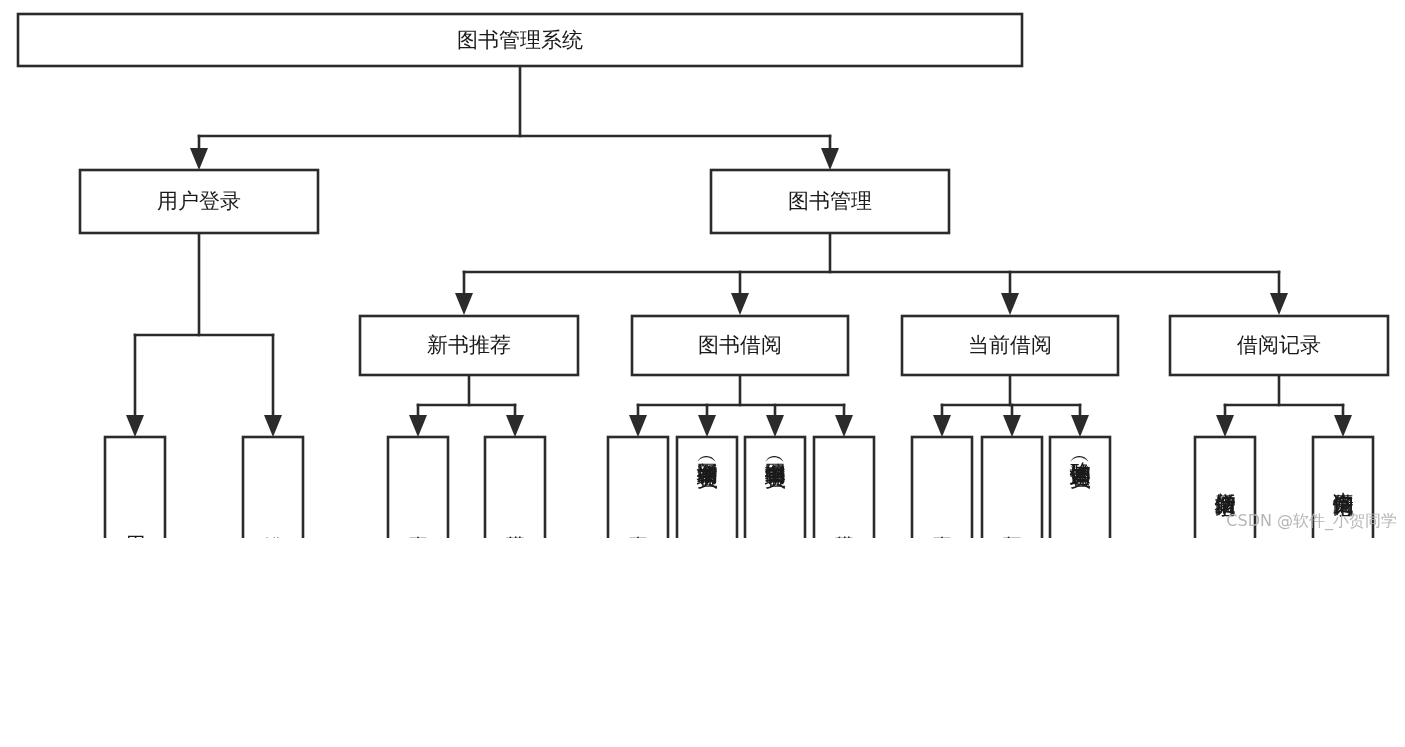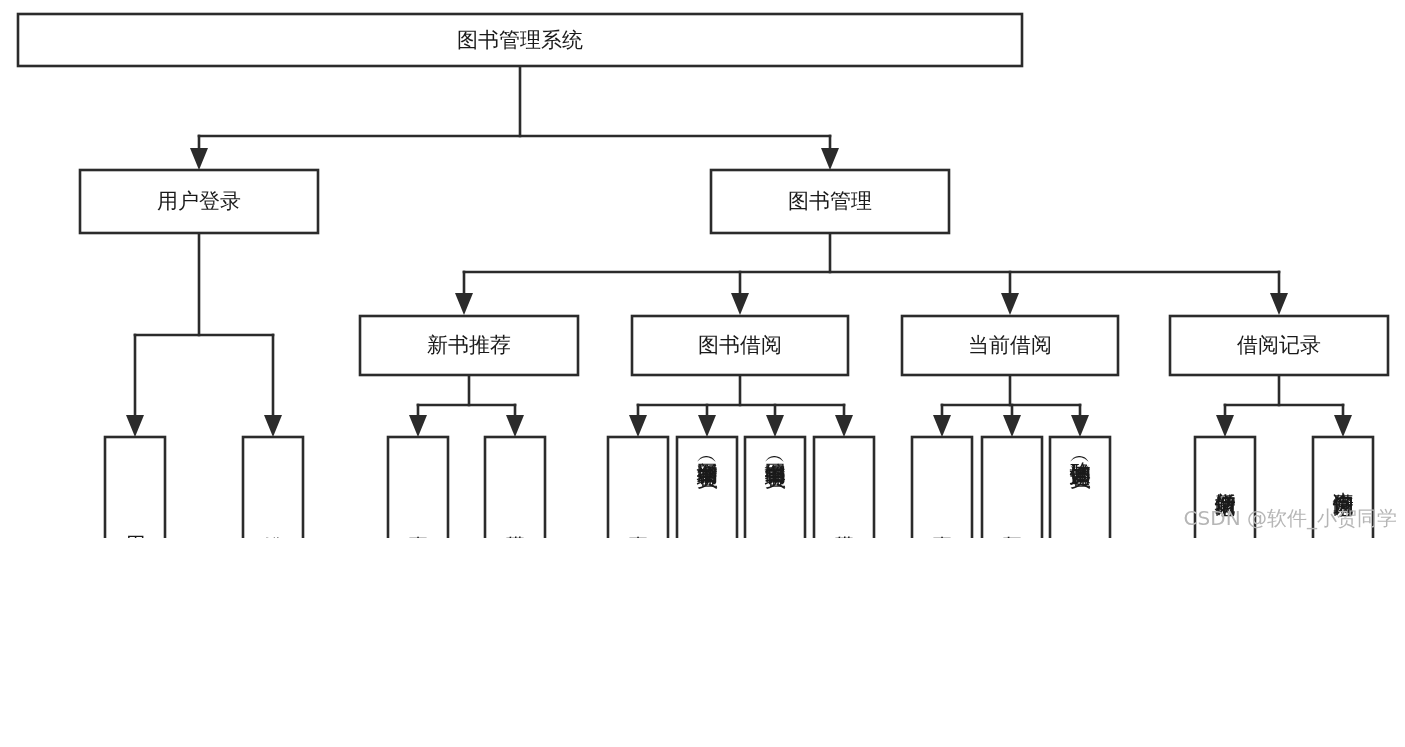--- a/index.html
+++ b/index.html
@@ -61,21 +61,21 @@
     line-height: 1.08;
     color: #1a1a1a;
     letter-spacing: 1px;
     white-space: nowrap;
   }
   .watermark {
     position: absolute;
     right: 8px;
     bottom: 6px;
     font-family: "DejaVu Sans", "Liberation Sans", sans-serif;
-    font-size: 20px;
+    font-size: 16px;
     color: #b6b6b6;
     white-space: nowrap;
   }
 </style>
 </head>
 <body>
 
 <div id="diagram-root">
 
   <svg id="tree-svg" viewBox="0 0 1405 747">

